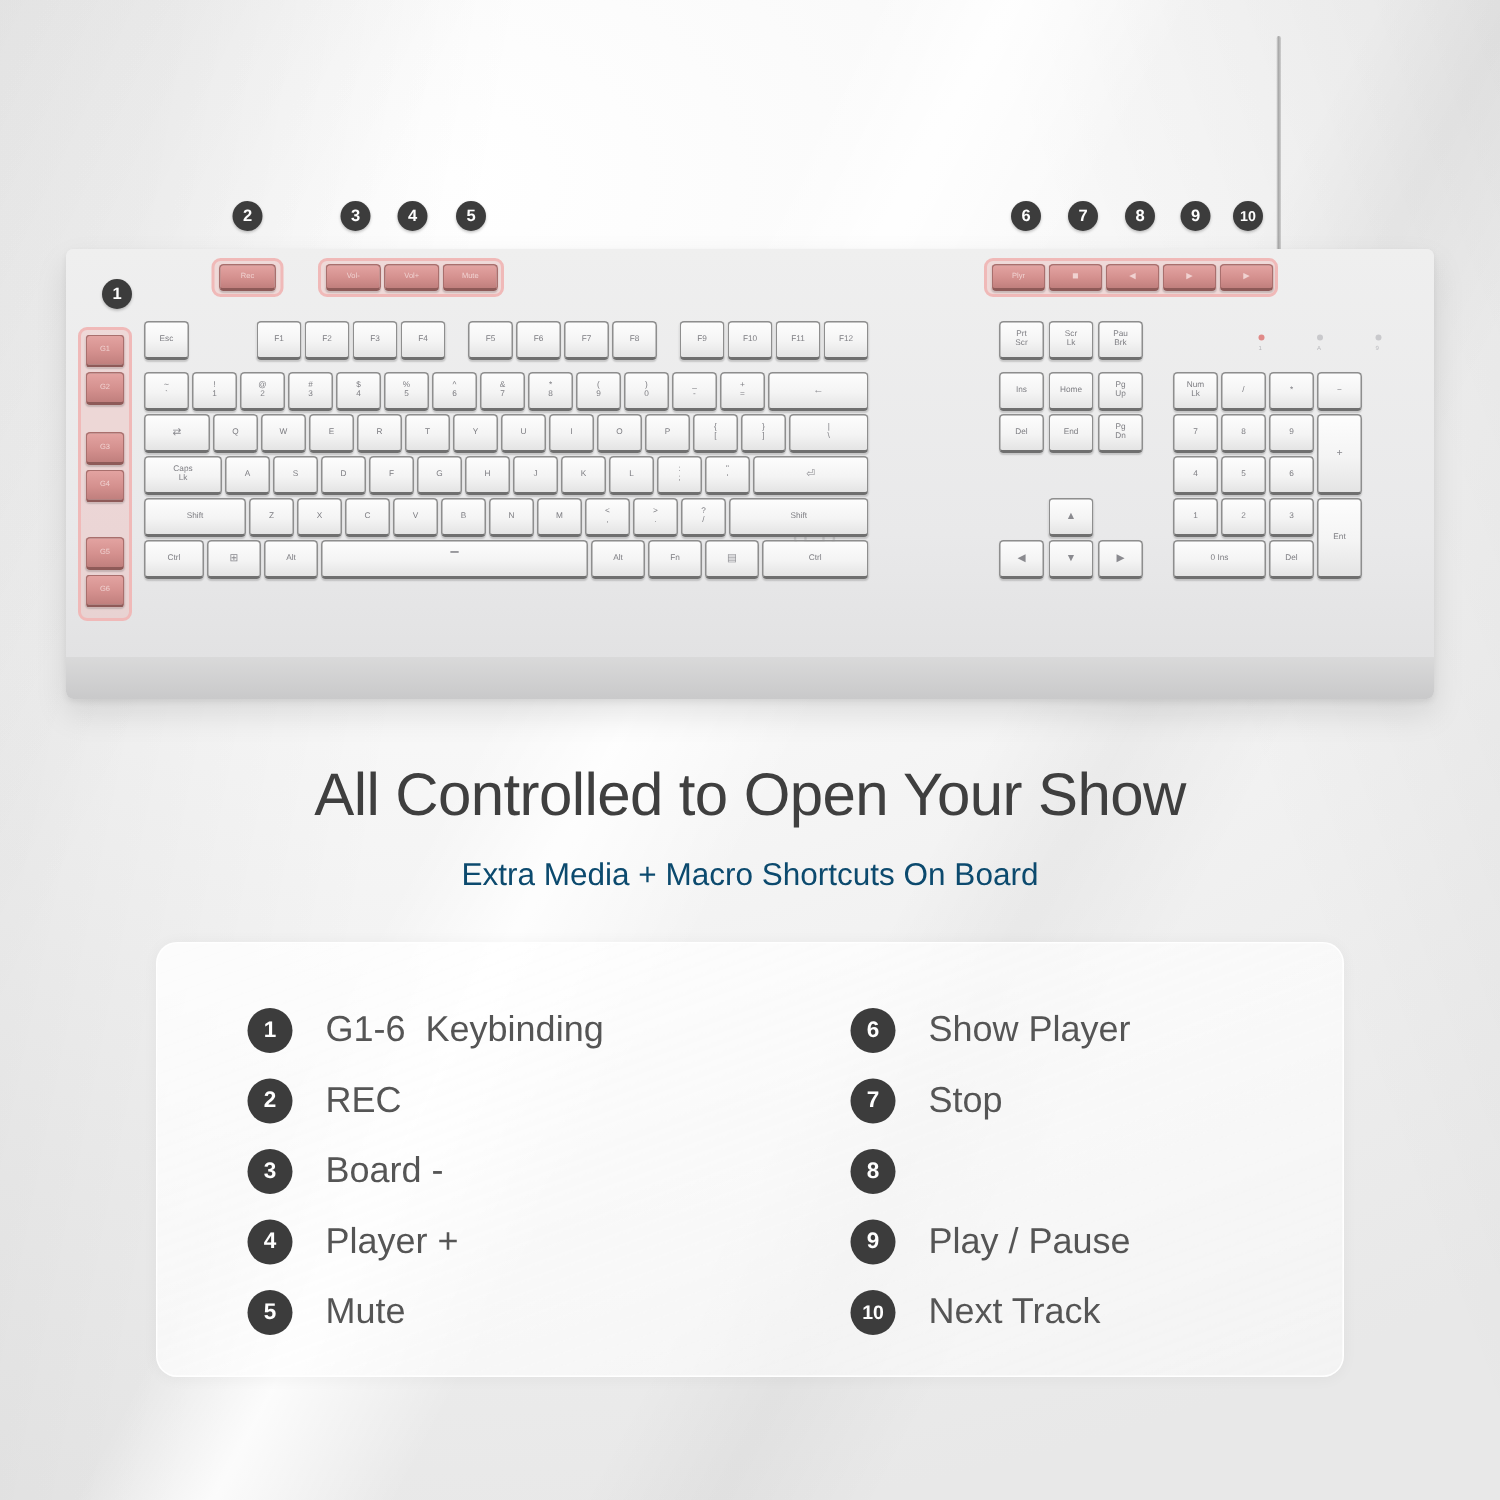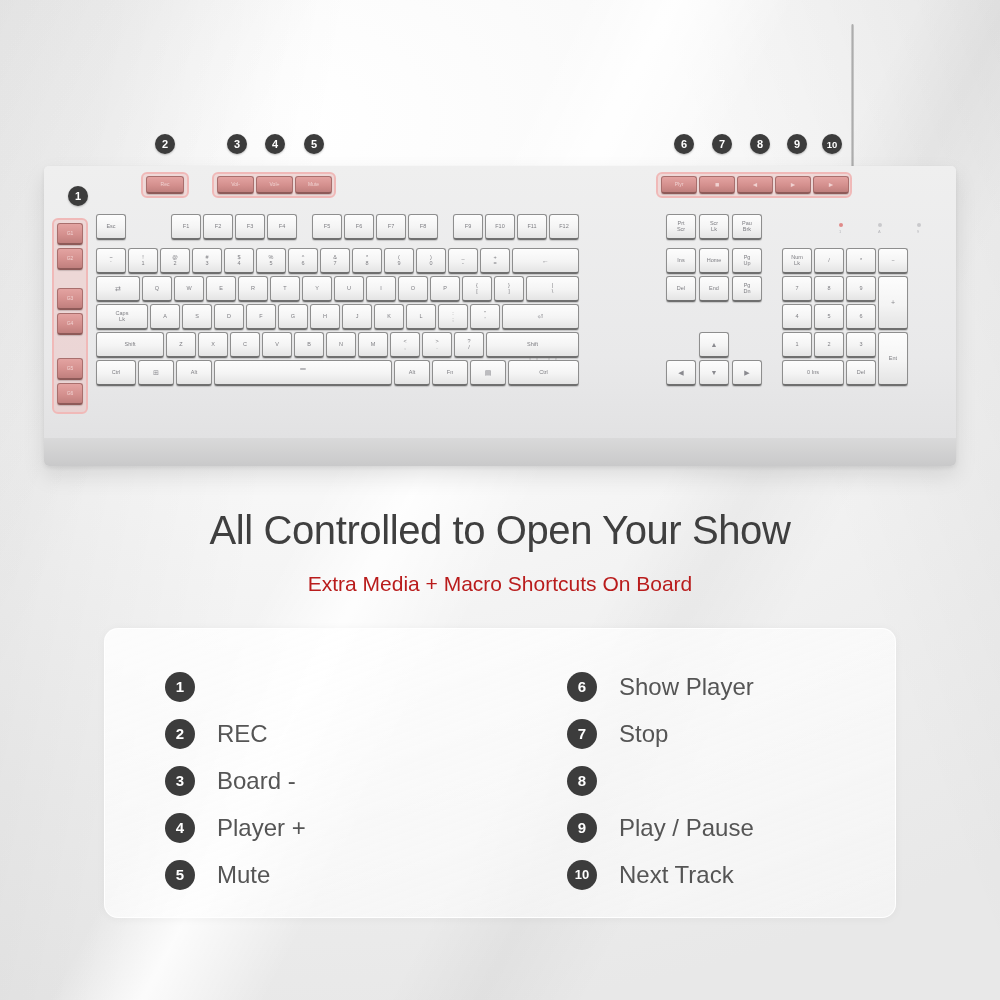--- a/index.html
+++ b/index.html
@@ -93,21 +93,21 @@
   }
   .badge.wide{font-size:9.5px;}
   
   #headline{
     position:absolute;left:0;right:0;top:508px;
     text-align:center;font-size:40px;color:#3f3f3f;
     letter-spacing:-0.4px;
   }
   #subhead{
     position:absolute;left:0;right:0;top:572px;
-    text-align:center;font-size:21px;color:#b91c1c;
+    text-align:center;font-size:21px;color:#0c4a6e;
   }
   
   #card{
     position:absolute;left:104px;top:628px;width:790px;height:288px;
     background:linear-gradient(160deg,rgba(255,255,255,0.82),rgba(252,252,252,0.55));
     border:1px solid rgba(255,255,255,0.95);
     border-radius:14px;
     box-shadow:0 1px 10px rgba(0,0,0,0.045);
   }
   .col{position:absolute;top:34px;}
@@ -330,20 +330,21 @@
 <div class="badge wide" style="left:822px;top:134px;">10</div>
 
 <div id="headline">All Controlled to Open Your Show</div>
 <div id="subhead">Extra Media + Macro Shortcuts On Board</div>
 
 <div id="card">
 
   <div class="col left">
     <div class="litem">
       <div class="lnum">1</div>
+      <div class="ltxt">G1-6  Keybinding</div>
     </div>
     <div class="litem">
       <div class="lnum">2</div>
       <div class="ltxt">REC</div>
     </div>
     <div class="litem">
       <div class="lnum">3</div>
       <div class="ltxt">Board -</div>
     </div>
     <div class="litem">

